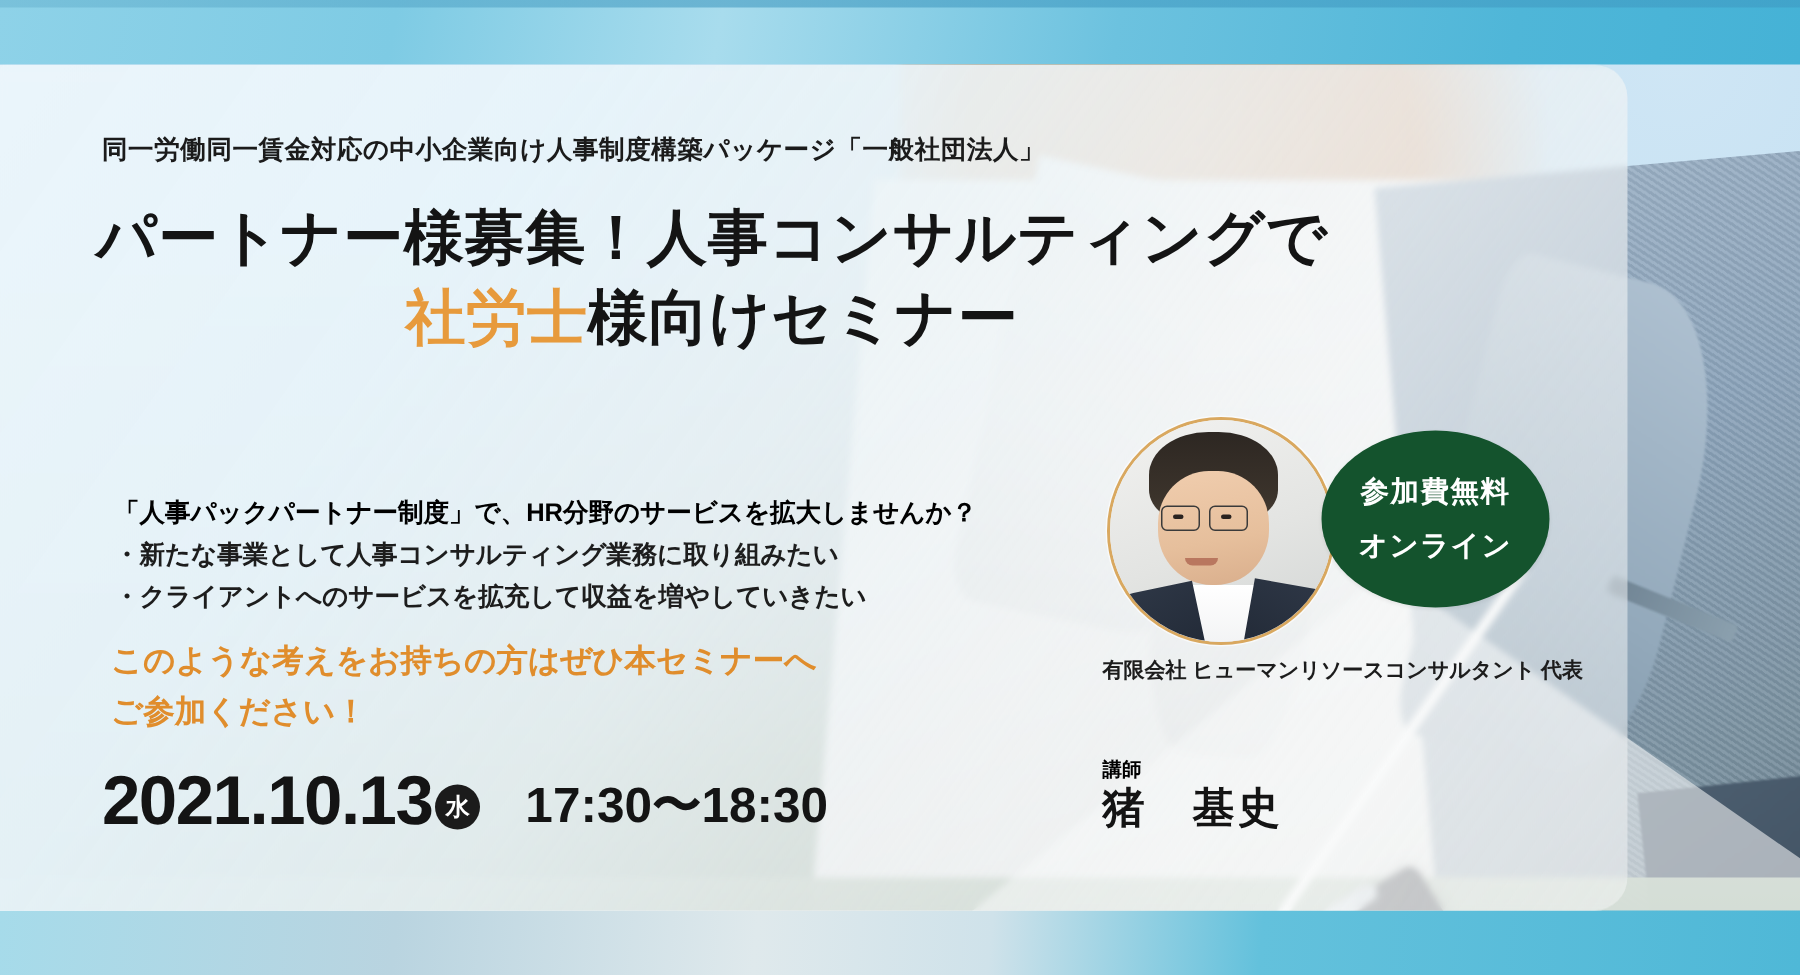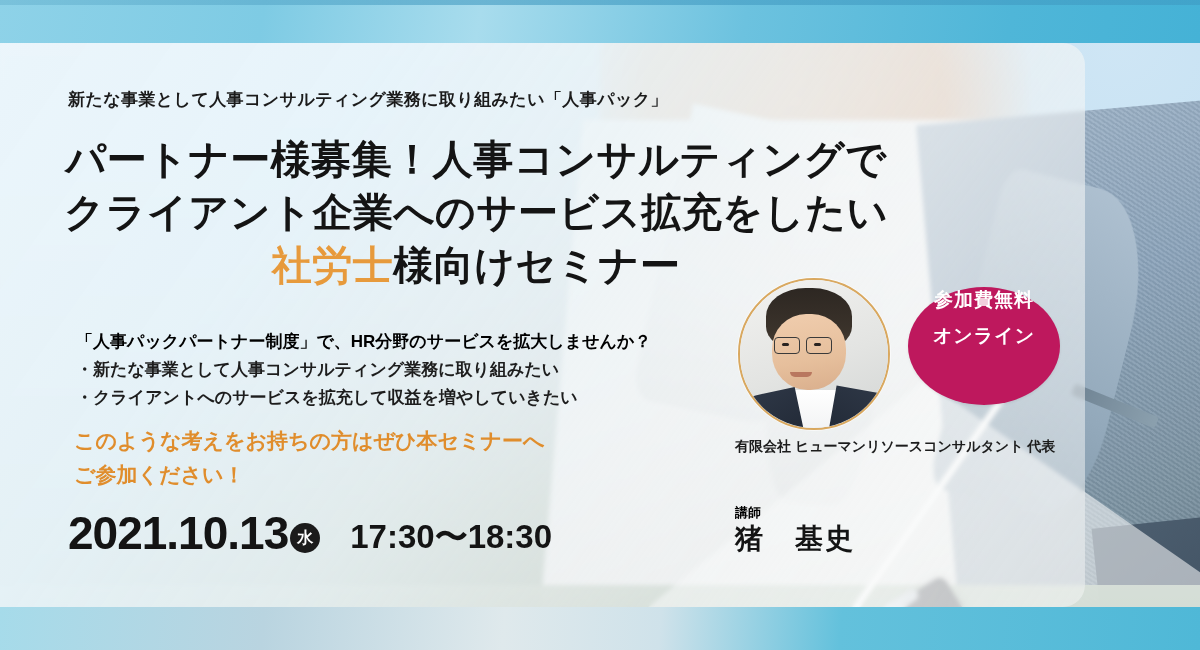--- a/index.html
+++ b/index.html
@@ -218,24 +218,24 @@
     background:linear-gradient(160deg,#2e3746 0%,#222a37 100%);
     transform:rotate(-12deg);border-radius:12px 0 0 0;
   }
   .av-suit-r{
     position:absolute;left:92px;top:110px;width:56px;height:48px;
     background:linear-gradient(200deg,#2e3746 0%,#222a37 100%);
     transform:rotate(10deg);border-radius:0 12px 0 0;
   }
 
   .badge{
-    position:absolute;left:908px;top:287px;width:152px;height:118px;
+    position:absolute;left:881px;top:287px;width:152px;height:118px;
     border-radius:50%;
-    background:#be185d;
-    display:flex;flex-direction:column;align-items:center;
+    background:#14532d;
+    display:flex;flex-direction:column;align-items:center;justify-content:center;
     gap:10px;box-shadow:0 1px 3px rgba(0,0,0,.08);
   }
   .badge span{
     color:#ffffff;font-size:19px;font-weight:700;letter-spacing:1px;white-space:nowrap;
   }
 
   .credentials{
     position:absolute;left:735px;top:437px;
     font-size:14px;font-weight:700;color:#1c1c1c;line-height:19px;
   }
@@ -272,25 +272,24 @@
   <div class="wedge"></div>
   <div class="wedge-line"></div>
 
   <div class="panel"></div>
 
   <div class="bar bar-top"></div>
   <div class="bar bar-bottom"></div>
 
   <div class="content">
 
-    <div class="eyebrow">新たな事業として人事コンサルティング業務に取り組みたい「人事パック」</div>
+    <div class="eyebrow">同一労働同一賃金対応の中小企業向け人事制度構築パッケージ「一般社団法人」</div>
 
     <div class="headline">
       <div>パートナー様募集！人事コンサルティングで</div>
-      <div>クライアント企業へのサービス拡充をしたい</div>
       <div><span class="hl">社労士</span><span>様向けセミナー</span></div>
     </div>
 
     <div class="lead">「人事パックパートナー制度」で、HR分野のサービスを拡大しませんか？</div>
 
     <div class="bullets">
       <div>・新たな事業として人事コンサルティング業務に取り組みたい</div>
       <div>・クライアントへのサービスを拡充して収益を増やしていきたい</div>
     </div>
 

